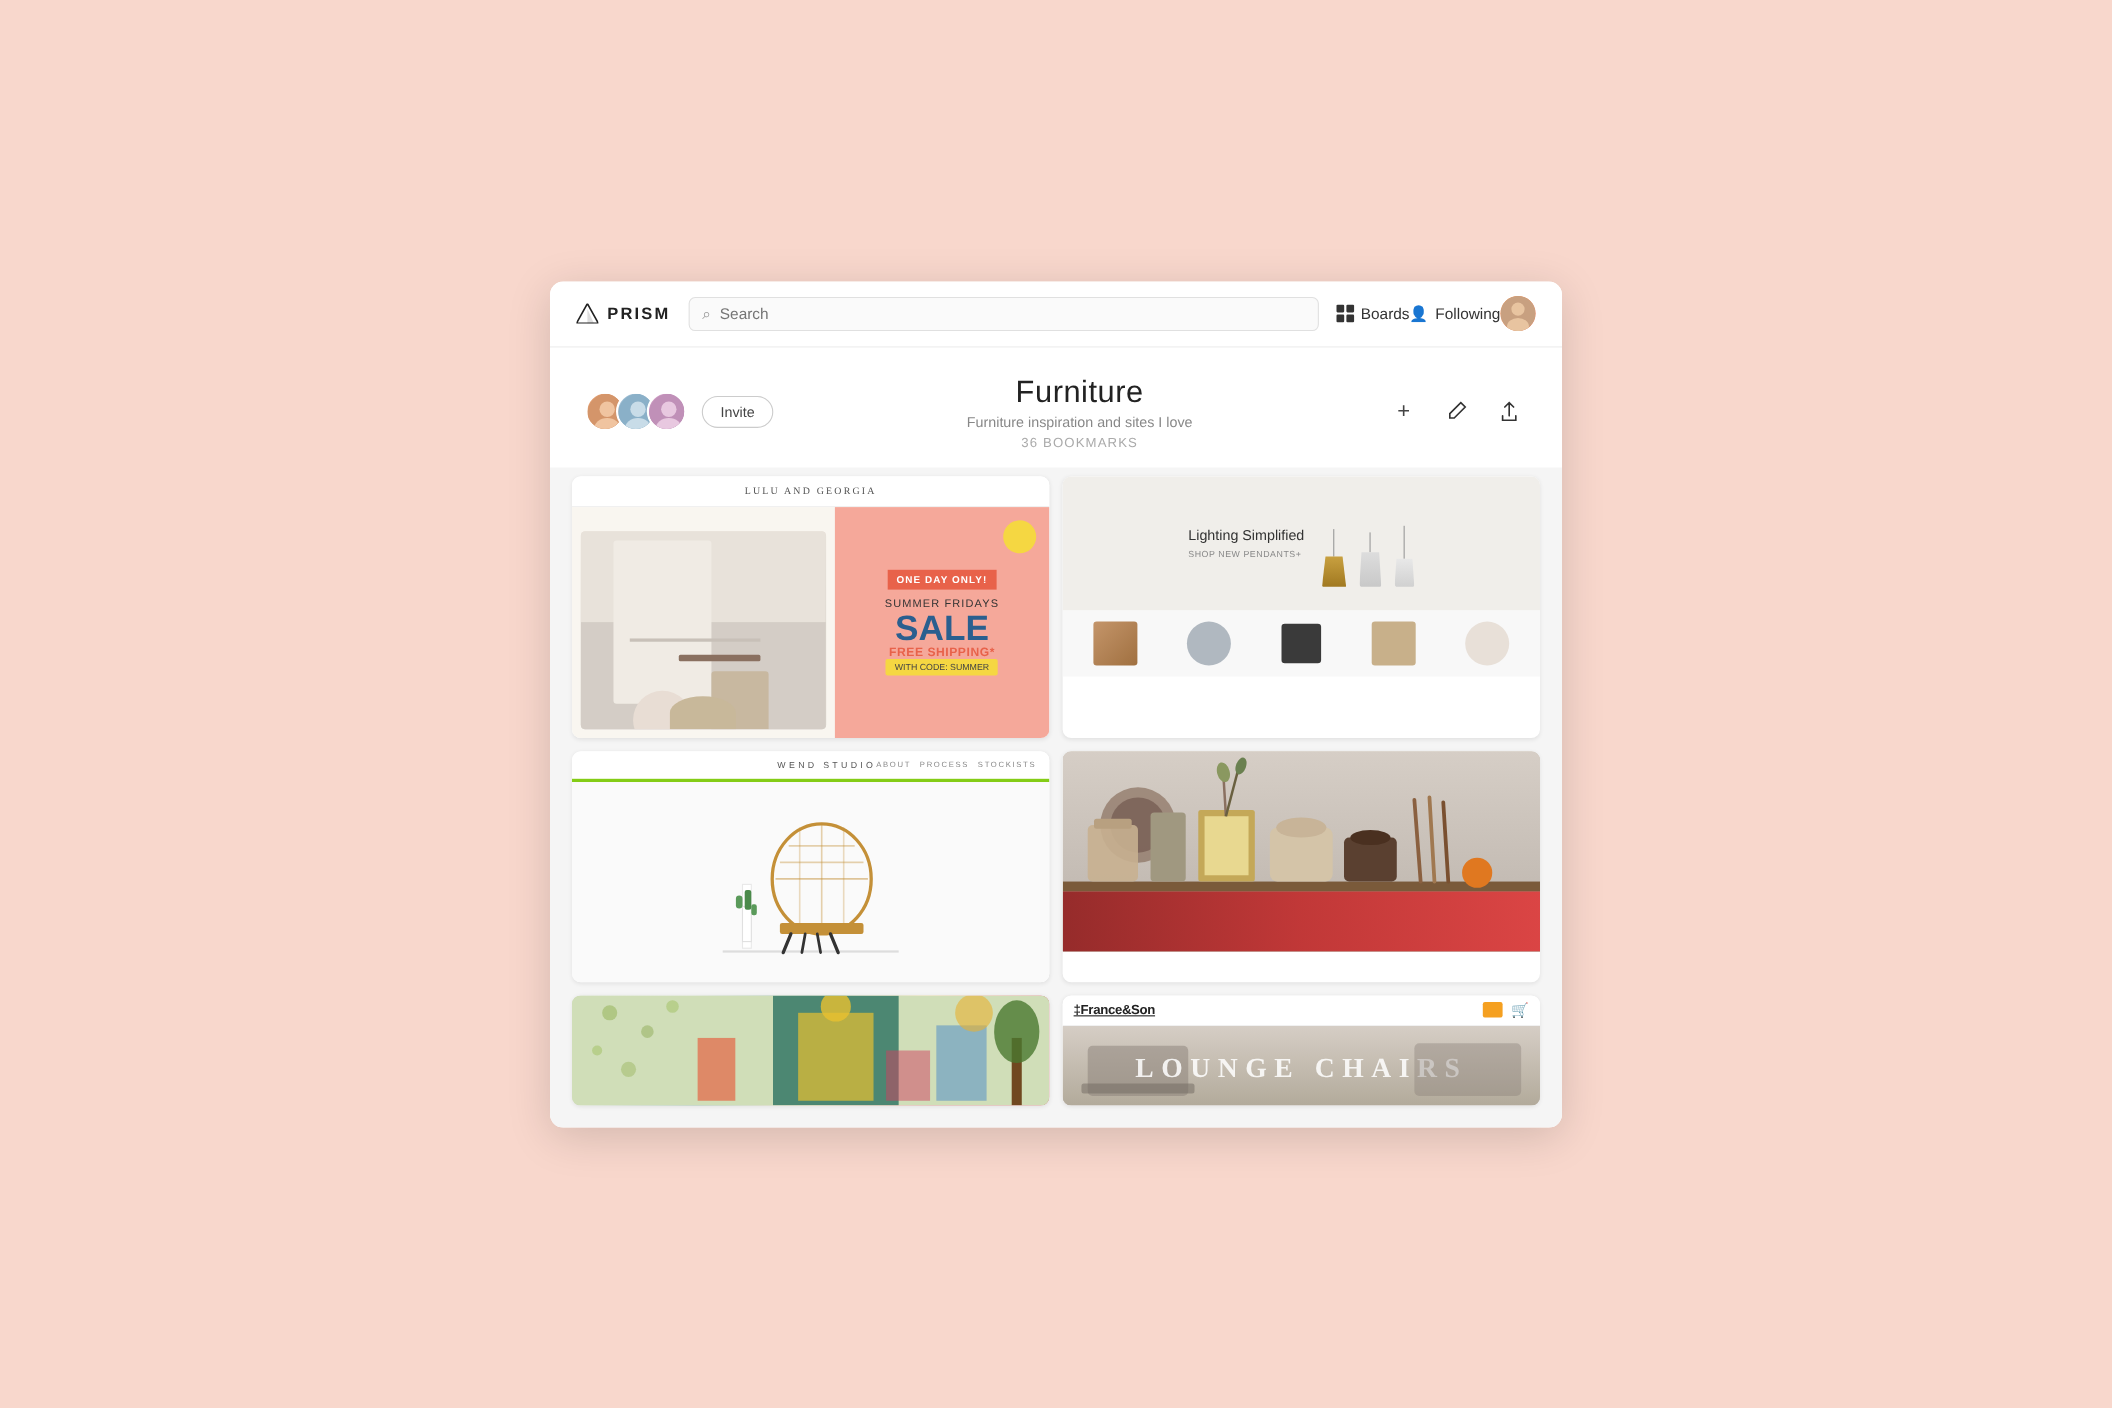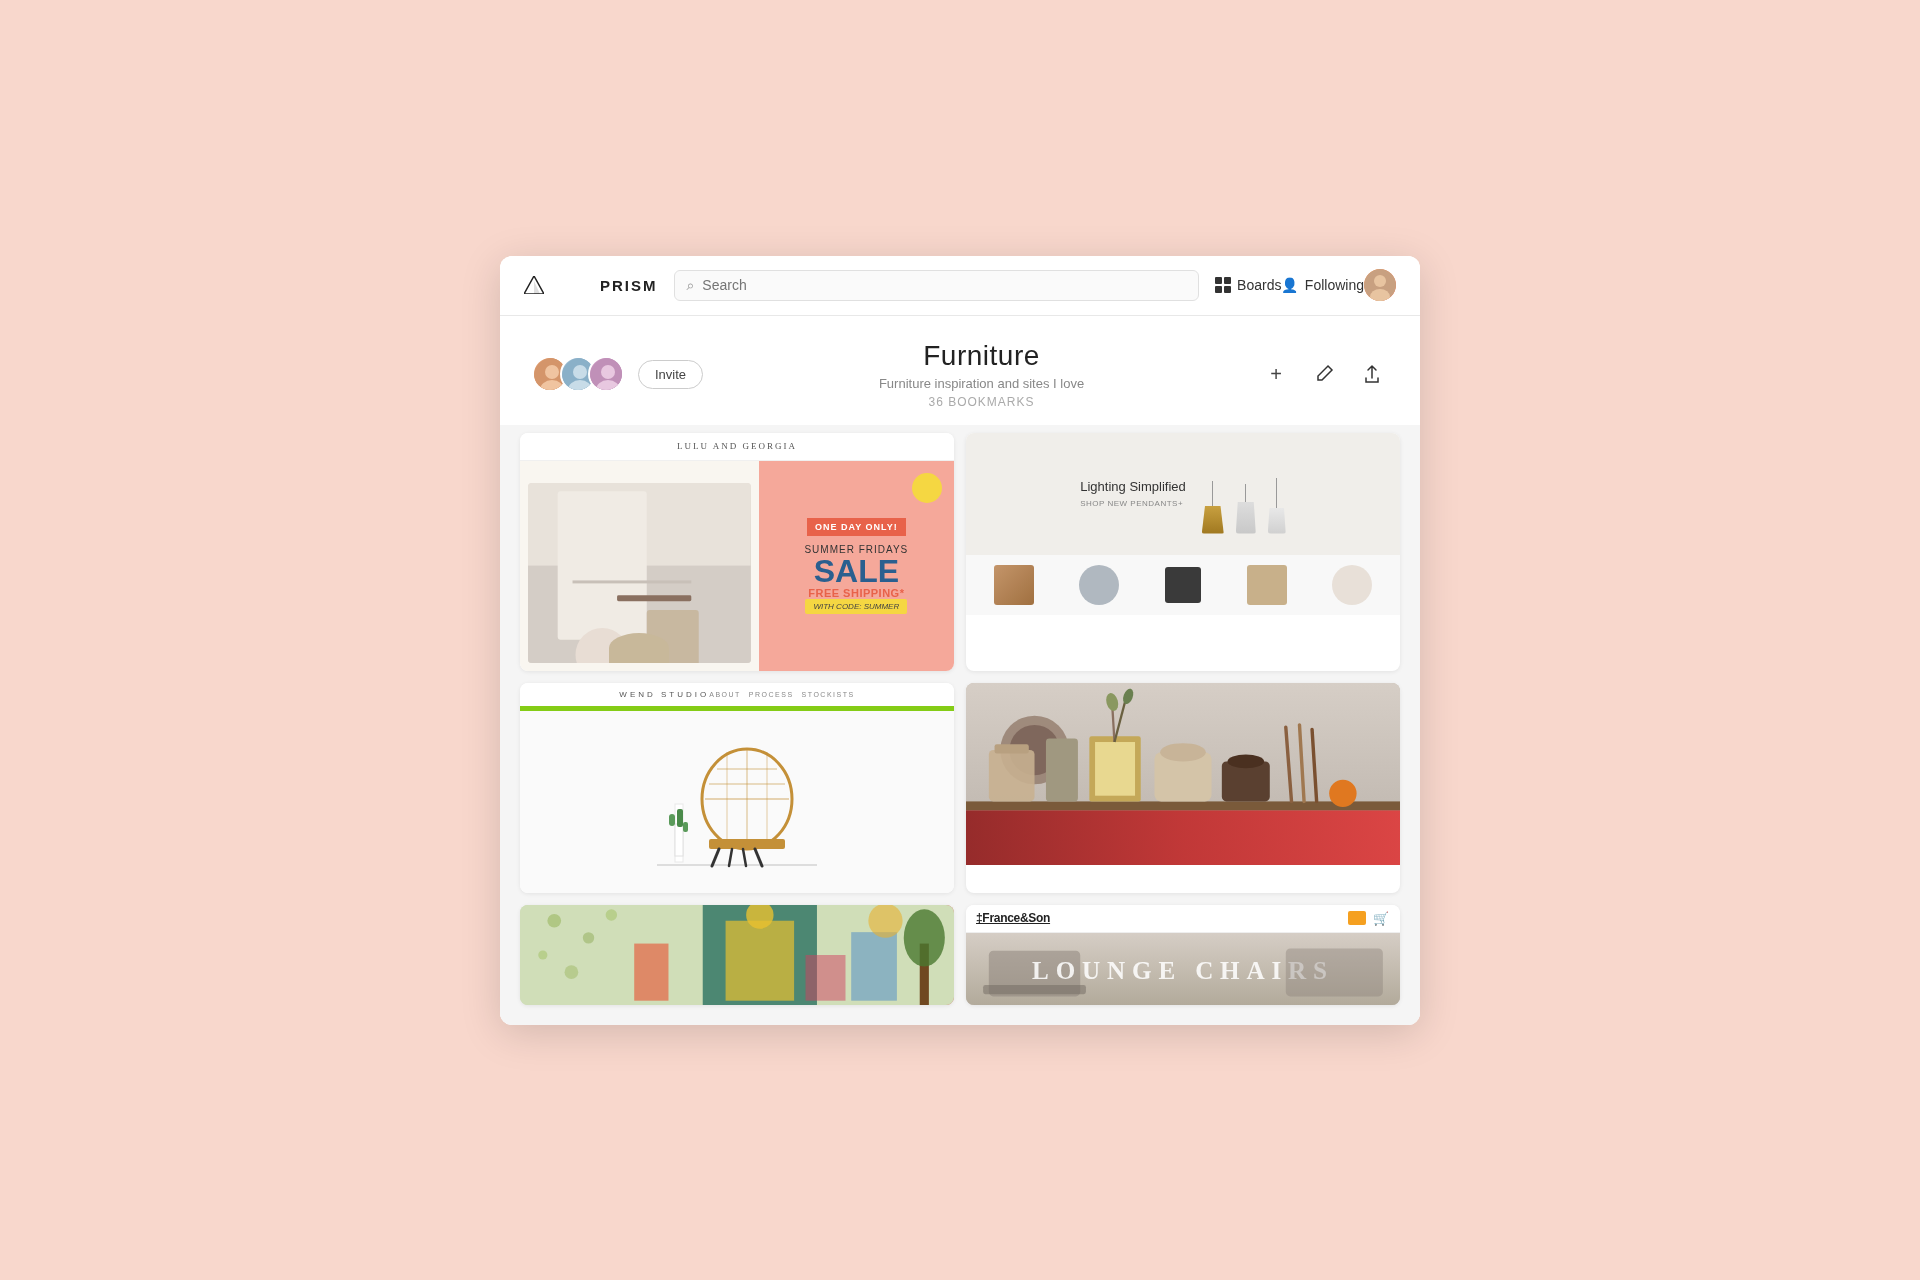--- a/index.html
+++ b/index.html
@@ -42,21 +42,20 @@
     .logo-icon {
       width: 20px;
       height: 18px;
     }
 
     .logo-text {
       font-size: 15px;
       font-weight: 600;
       letter-spacing: 2px;
       color: #222;
-      margin-left: 48px;
     }
 
     .search-bar {
       flex: 1;
       display: flex;
       align-items: center;
       border: 1px solid #e0e0e0;
       border-radius: 6px;
       padding: 6px 12px;
       gap: 8px;
@@ -418,24 +417,24 @@
       display: flex;
       align-items: center;
       justify-content: center;
       border-bottom: 1px solid #f0f0f0;
       font-family: Liberation Serif, serif;
     }
 
     .wend-nav {
       height: 28px;
       background: #fff;
-      border-bottom: 5px solid #84cc16;
-      display: flex;
-      align-items: center;
-      justify-content: center;
+      border-bottom: 3px solid #84cc16;
+      display: flex;
+      align-items: center;
+      justify-content: flex-end;
       padding: 0 12px;
     }
     .wend-nav-text {
       font-size: 8px;
       letter-spacing: 3px;
       text-transform: uppercase;
       color: #555;
     }
     .wend-nav-links {
       display: flex;
@@ -584,21 +583,21 @@
                 <rect x="60" y="100" width="50" height="4" fill="#8a7060" rx="1"></rect>
               </svg>
             </div>
           </div>
           <div class="card-lulu-right">
             <div class="yellow-circle"></div>
             <div class="sale-badge">ONE DAY ONLY!</div>
             <span class="sale-text-friday">SUMMER FRIDAYS</span>
             <div class="sale-text-big">SALE</div>
             <div class="sale-text-free">FREE SHIPPING*</div>
-            <div style="font-size:8px;color:#444;margin-top:0;background:#f5d742;padding:3px 8px;border-radius:2px;font-style:italic;">WITH CODE: SUMMER</div>
+            <div style="font-size:8px;color:#444;margin-top:0;background:#f5d742;padding:3px 8px;border-radius:2px;">WITH CODE: SUMMER</div>
           </div>
         </div>
       </div>
 
       <div class="bookmark-card">
         <div class="card-school-content">
           <div class="school-top">
             <div style="display:flex;flex-direction:column;align-items:flex-start;gap:4px;">
               <span style="font-size:13px;color:#333;font-weight:300;line-height:1.3;">Lighting Simplified</span>
               <span style="font-size:8px;color:#888;letter-spacing:0.5px;text-align:right;">SHOP NEW PENDANTS+</span>

